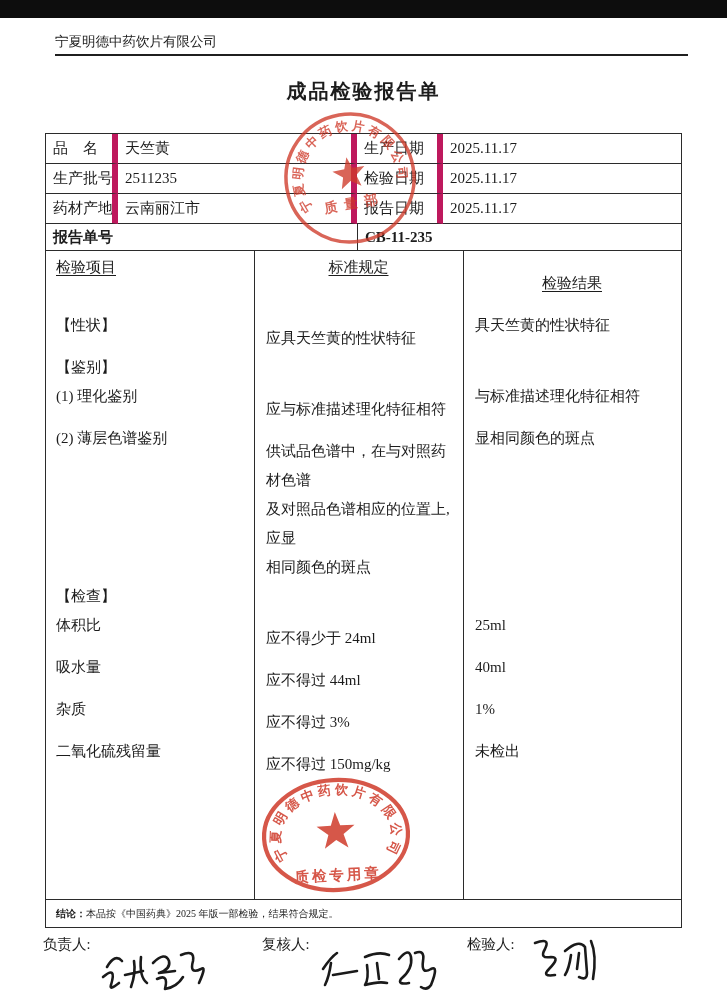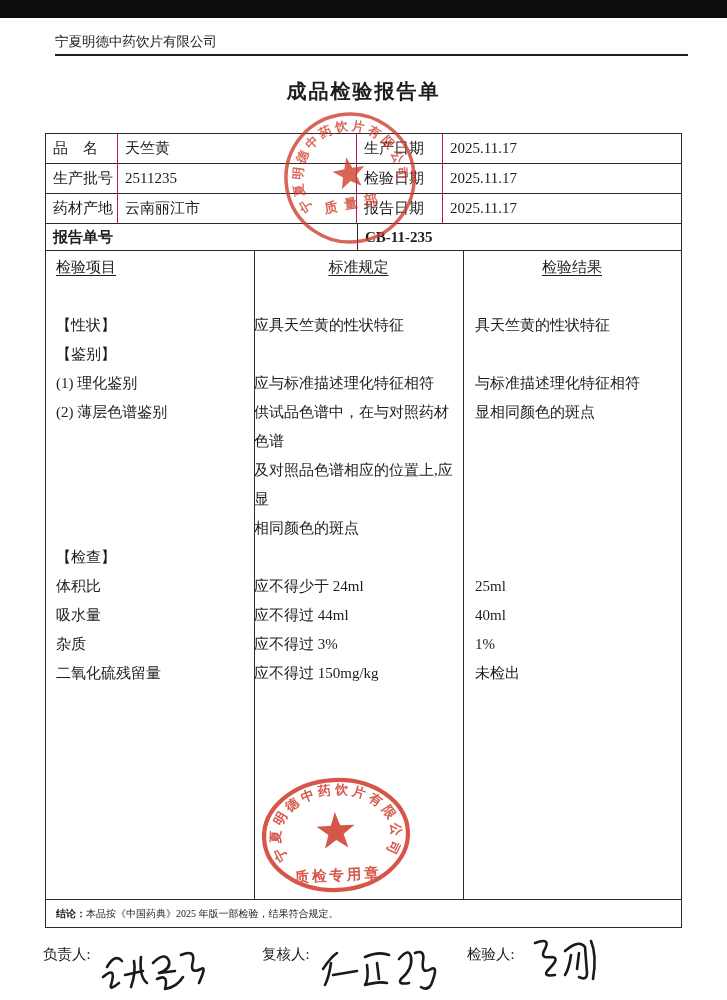--- a/index.html
+++ b/index.html
@@ -25,53 +25,53 @@
   }
 
   
   .doc-table {
     position:absolute; left:45px; top:133px; width:637px; height:795px;
     border:1px solid #2b2b2b; font-size:15px;
   }
   .info-grid { display:grid; grid-template-columns:72px 239px 86px 1fr; }
   .info-grid .cell {
     height:30px; line-height:29px; padding-left:7px;
-    border-bottom:1px solid #2b2b2b; border-right:1px solid #be185d;
+    border-bottom:1px solid #2b2b2b; border-right:6px solid #be185d;
     white-space:nowrap; overflow:hidden;
   }
   .info-grid .cell.last { border-right:none; }
   .row4 { display:grid; grid-template-columns:312px 1fr;font-weight:bold; }
   .row4 .cell {
     height:27px; line-height:26px; padding-left:7px;
     border-bottom:1px solid #2b2b2b;
   }
   .row4 .cell:first-child { border-right:1px solid #2b2b2b; }
 
   
   .cols-section { position:relative; height:649px; border-bottom:1px solid #2b2b2b; }
   .vline { position:absolute; top:0; width:1px; height:100%; background:#2b2b2b; }
   .vline.v1 { left:208px; } .vline.v2 { left:417px; }
   .cols-head { display:flex; height:60px; padding-top:7px; }
   .cols-head .h { text-decoration:underline; text-underline-offset:3px; }
   .cols-head .h1 { width:208px; padding-left:10px; }
   .cols-head .h2 { width:209px; text-align:center;text-decoration:underline; }
-  .cols-head .h3 { flex:1; text-align:center; }
+  .cols-head .h3 { flex:1; text-align:center;margin-top:16px; }
   .trow { display:flex; align-items:flex-start; }
   .trow .c { line-height:29px; }
   .trow .c1 { width:208px; padding-left:10px; }
-  .trow .c2 { width:209px; padding-right:4px; white-space:pre-line; }
+  .trow .c2 { width:209px; padding-left:12px; padding-right:4px; white-space:pre-line;margin-top:13px; }
   .trow .c3 { flex:1; padding-left:12px; white-space:pre-line; }
 
   
   .conclusion-row { height:28px; line-height:27px; padding-left:10px; font-size:10px; }
   .conclusion-row .lab { font-weight:bold; }
 
   
   .sign-row { position:absolute; left:43px; top:933px; width:640px; height:60px; font-size:14.5px; }
-  .sign-label { position:absolute; top:12px; }
+  .sign-label { position:absolute; top:2px; }
   .lab-resp { left:0; } .lab-rev { left:219px; } .lab-insp { left:424px; }
   .sig { position:absolute; }
   .sig svg { display:block; }
   .sig path { stroke:#1a1a1a; stroke-width:2.6; fill:none; stroke-linecap:round; stroke-linejoin:round; }
   .sig1 { left:52px; top:4px; } .sig2 { left:270px; top:2px; } .sig3 { left:478px; top:-4px; }
 
   
   .stamp { position:absolute; pointer-events:none; }
   .stamp-top { left:280px; top:108px; opacity:0.78; }
   .stamp-bottom { left:251px; top:770px; opacity:0.85; }

